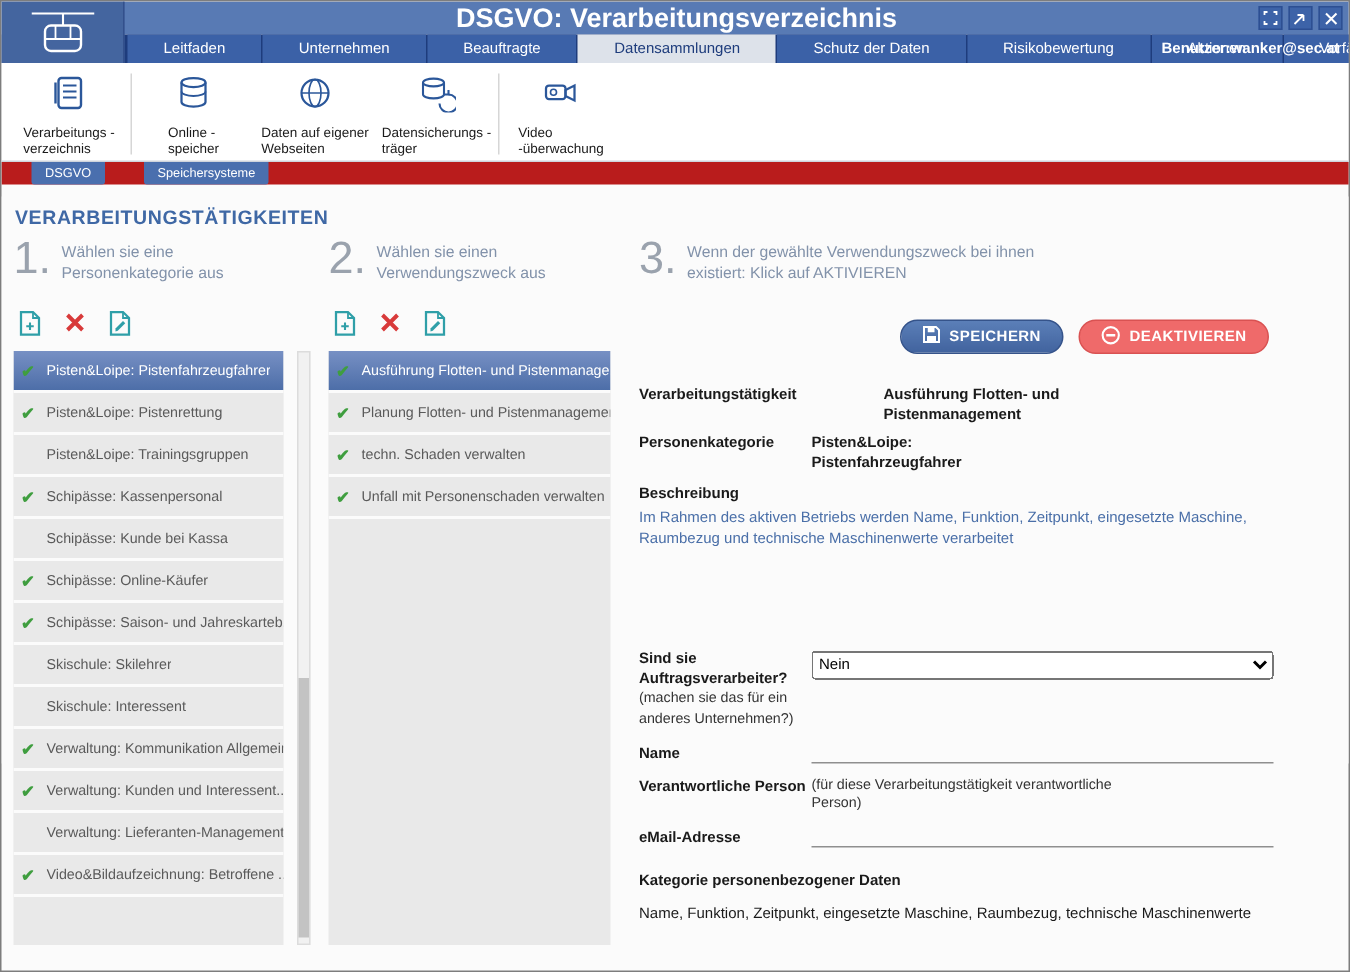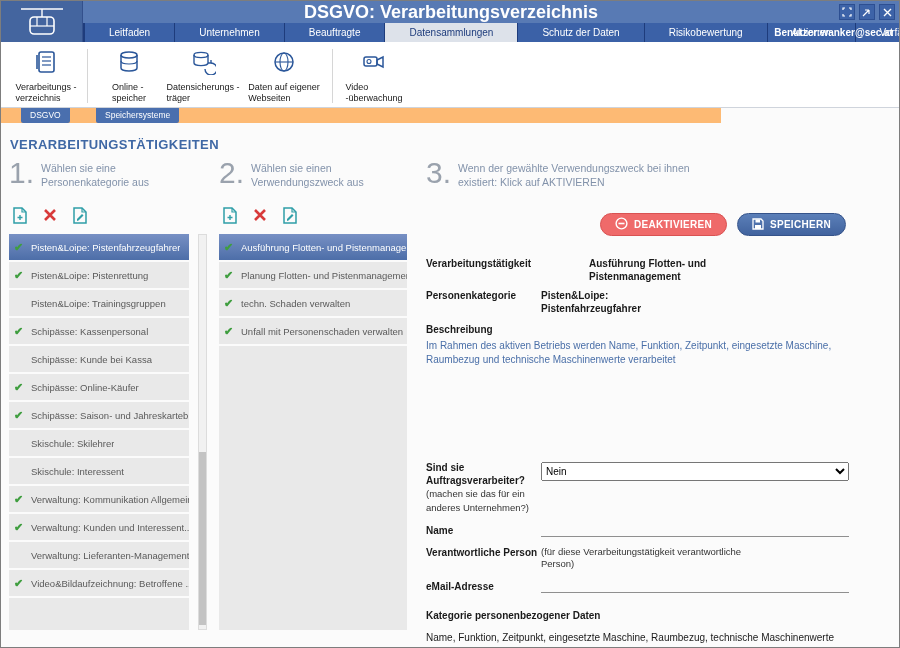--- a/index.html
+++ b/index.html
@@ -23,21 +23,21 @@
   .tab.active { background:#dde2ea; color:#1e3c7c; }
   .userlabel { position:absolute; right:8px; top:0; color:#fff; font-size:10px; font-weight:bold; line-height:19px; }
 
   
   .ribbon { position:absolute; left:0; top:41px; width:900px; height:66px; background:#ffffff; display:flex; align-items:flex-start; padding:5px 0 0 8px; border-bottom:1px solid #cfd4dc; }
   .rbtn { width:74px; display:flex; flex-direction:column; align-items:center; gap:3px; padding-top:2px; cursor:pointer; }
   .rbtn.wide { width:88px; }
   .rlabel { font-size:9px; color:#1a1a1a; text-align:left; white-space:pre-line; line-height:1.2; }
   .rsep { width:1px; height:54px; background:#d6d6d6; margin:2px 4px 0 4px; }
 
-  .grouprow { position:absolute; left:0; top:107px; width:720px; height:15px; background:#fdba74; }
+  .grouprow { position:absolute; left:0; top:107px; width:900px; height:15px; background:#b91c1c; }
   .gbadge { position:absolute; top:0; height:15px; background:#4a6fae; color:#fff; font-size:8.5px; line-height:15px; padding:0 9px; border-radius:0 0 2px 2px; }
 
   
   .main { position:absolute; left:0; top:130px; width:900px; height:378px; background:#fbfbfb; }
   .pagetitle { position:absolute; left:9px; top:6px; color:#3f68a5; font-size:13px; font-weight:bold; letter-spacing:.4px; }
 
   .col { position:absolute; top:26px; }
   #col1 { left:8px;  width:200px; }
   #col2 { left:218px; width:192px; }
   #col3 { left:425px; width:456px; }
@@ -152,43 +152,43 @@
       <span>
         <svg width="26" height="26" viewBox="0 0 26 26">
             <ellipse cx="13" cy="6" rx="8" ry="3" fill="none" stroke="#2b579a" stroke-width="1.5"></ellipse>
             <path d="M5 6v13c0 1.7 3.6 3 8 3s8-1.3 8-3V6" fill="none" stroke="#2b579a" stroke-width="1.5"></path>
             <path d="M5 12c0 1.7 3.6 3 8 3s8-1.3 8-3" fill="none" stroke="#2b579a" stroke-width="1.2"></path>
           </svg>
       </span>
       <span class="rlabel">Online -
 speicher</span>
     </div>
+    <div class="rbtn wide">
+      <span>
+        <svg width="26" height="26" viewBox="0 0 26 26">
+            <circle cx="13" cy="13" r="9" fill="none" stroke="#2b579a" stroke-width="1.5"></circle>
+            <ellipse cx="13" cy="13" rx="4" ry="9" fill="none" stroke="#2b579a" stroke-width="1.1"></ellipse>
+            <line x1="4" y1="13" x2="22" y2="13" stroke="#2b579a" stroke-width="1.1"></line>
+          </svg>
+      </span>
+      <span class="rlabel">Daten auf eigener
+Webseiten</span>
+    </div>
     <div class="rbtn">
       <span>
         <svg width="26" height="26" viewBox="0 0 26 26">
             <ellipse cx="11" cy="6" rx="7" ry="2.6" fill="none" stroke="#2b579a" stroke-width="1.4"></ellipse>
             <path d="M4 6v8c0 1.4 3.1 2.6 7 2.6s7-1.2 7-2.6V6" fill="none" stroke="#2b579a" stroke-width="1.4"></path>
             <path d="M15 20a6 6 0 1 0 6-6" fill="none" stroke="#2b579a" stroke-width="1.4"></path>
             <path d="M21 11v3h-3" fill="none" stroke="#2b579a" stroke-width="1.4"></path>
           </svg>
       </span>
       <span class="rlabel">Datensicherungs -
 träger</span>
     </div>
-    <div class="rbtn wide">
-      <span>
-        <svg width="26" height="26" viewBox="0 0 26 26">
-            <circle cx="13" cy="13" r="9" fill="none" stroke="#2b579a" stroke-width="1.5"></circle>
-            <ellipse cx="13" cy="13" rx="4" ry="9" fill="none" stroke="#2b579a" stroke-width="1.1"></ellipse>
-            <line x1="4" y1="13" x2="22" y2="13" stroke="#2b579a" stroke-width="1.1"></line>
-          </svg>
-      </span>
-      <span class="rlabel">Daten auf eigener
-Webseiten</span>
-    </div>
     <div class="rsep"></div>
     <div class="rbtn">
       <span>
         <svg width="26" height="26" viewBox="0 0 26 26">
             <rect x="3" y="8" width="13" height="9" rx="2" fill="none" stroke="#2b579a" stroke-width="1.5"></rect>
             <path d="M16 11l6-3v10l-6-3z" fill="none" stroke="#2b579a" stroke-width="1.5"></path>
             <circle cx="8" cy="12.5" r="2" fill="none" stroke="#2b579a" stroke-width="1.1"></circle>
           </svg>
       </span>
       <span class="rlabel">Video
@@ -344,56 +344,56 @@
     </div>
 
     <div class="col" id="col3" style="position:absolute;">
       <div class="colhead">
         <div class="num">3.</div>
         <div class="colheader">Wenn der gewählte Verwendungszweck bei ihnen
 existiert: Klick auf AKTIVIEREN</div>
       </div>
 
       <div class="btnrow">
-        <div class="pillbtn btn-red">
-          <span>
-            <svg width="13" height="13" viewBox="0 0 13 13">
-                <circle cx="6.5" cy="6.5" r="5.4" fill="none" stroke="#fff" stroke-width="1.4"></circle>
-                <line x1="3.5" y1="6.5" x2="9.5" y2="6.5" stroke="#fff" stroke-width="1.6"></line>
-              </svg>
-          </span>
-          <span>DEAKTIVIEREN</span>
-        </div>
         <div class="pillbtn btn-blue">
           <span>
             <svg width="12" height="12" viewBox="0 0 12 12">
                 <path d="M1 1h8l2 2v8H1z" fill="none" stroke="#fff" stroke-width="1.3"></path>
                 <rect x="3" y="7" width="6" height="4" fill="#fff"></rect>
                 <rect x="3.5" y="1.5" width="4.5" height="3" fill="#fff"></rect>
               </svg>
           </span>
           <span>SPEICHERN</span>
         </div>
+        <div class="pillbtn btn-red">
+          <span>
+            <svg width="13" height="13" viewBox="0 0 13 13">
+                <circle cx="6.5" cy="6.5" r="5.4" fill="none" stroke="#fff" stroke-width="1.4"></circle>
+                <line x1="3.5" y1="6.5" x2="9.5" y2="6.5" stroke="#fff" stroke-width="1.6"></line>
+              </svg>
+          </span>
+          <span>DEAKTIVIEREN</span>
+        </div>
       </div>
 
       <div class="form">
         <div class="frow" style="margin-bottom:6px;gap:48px;">
           <div class="flabel">Verarbeitungstätigkeit</div>
           <div class="fvalue bold" style="width:175px;">Ausführung Flotten- und Pistenmanagement</div>
         </div>
         <div class="frow" style="margin-bottom:8px;">
           <div class="flabel">Personenkategorie</div>
           <div class="fvalue bold" style="width:160px;">Pisten&amp;Loipe: Pistenfahrzeugfahrer</div>
         </div>
         <div class="flabel" style="width:auto;">Beschreibung</div>
         <div class="desc">Im Rahmen des aktiven Betriebs werden Name, Funktion, Zeitpunkt, eingesetzte Maschine, Raumbezug und technische Maschinenwerte verarbeitet</div>
 
         <div class="spacer"></div>
 
-        <div class="frow" style="margin-bottom:10px;margin-top:28px;">
+        <div class="frow" style="margin-bottom:10px;">
           <div class="flabel">
             <span>Sind sie Auftragsverarbeiter?</span>
             <span class="note">(machen sie das für ein anderes Unternehmen?)</span>
           </div>
           <div class="selwrap">
             <select class="dd">
               <option>Nein</option>
             </select>
           </div>
         </div>

